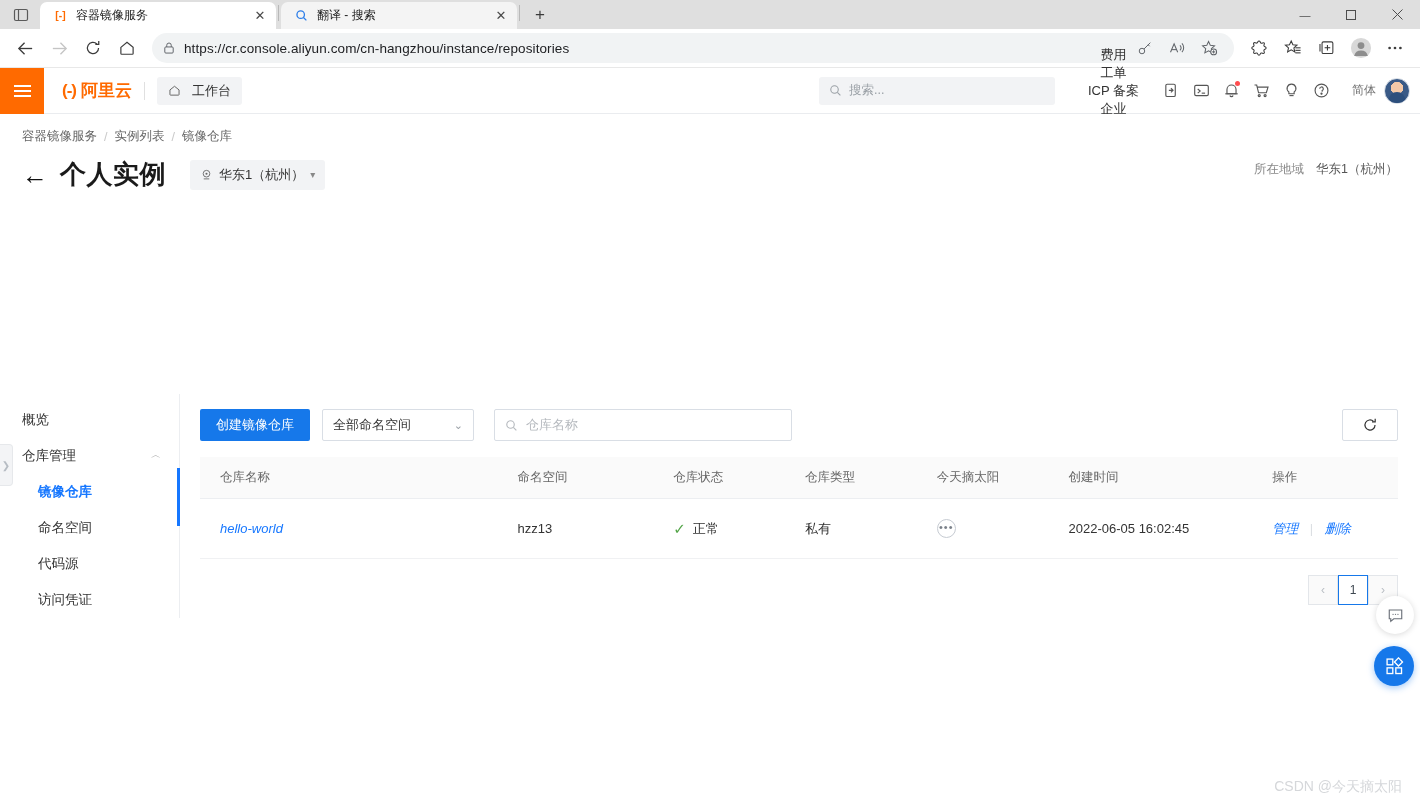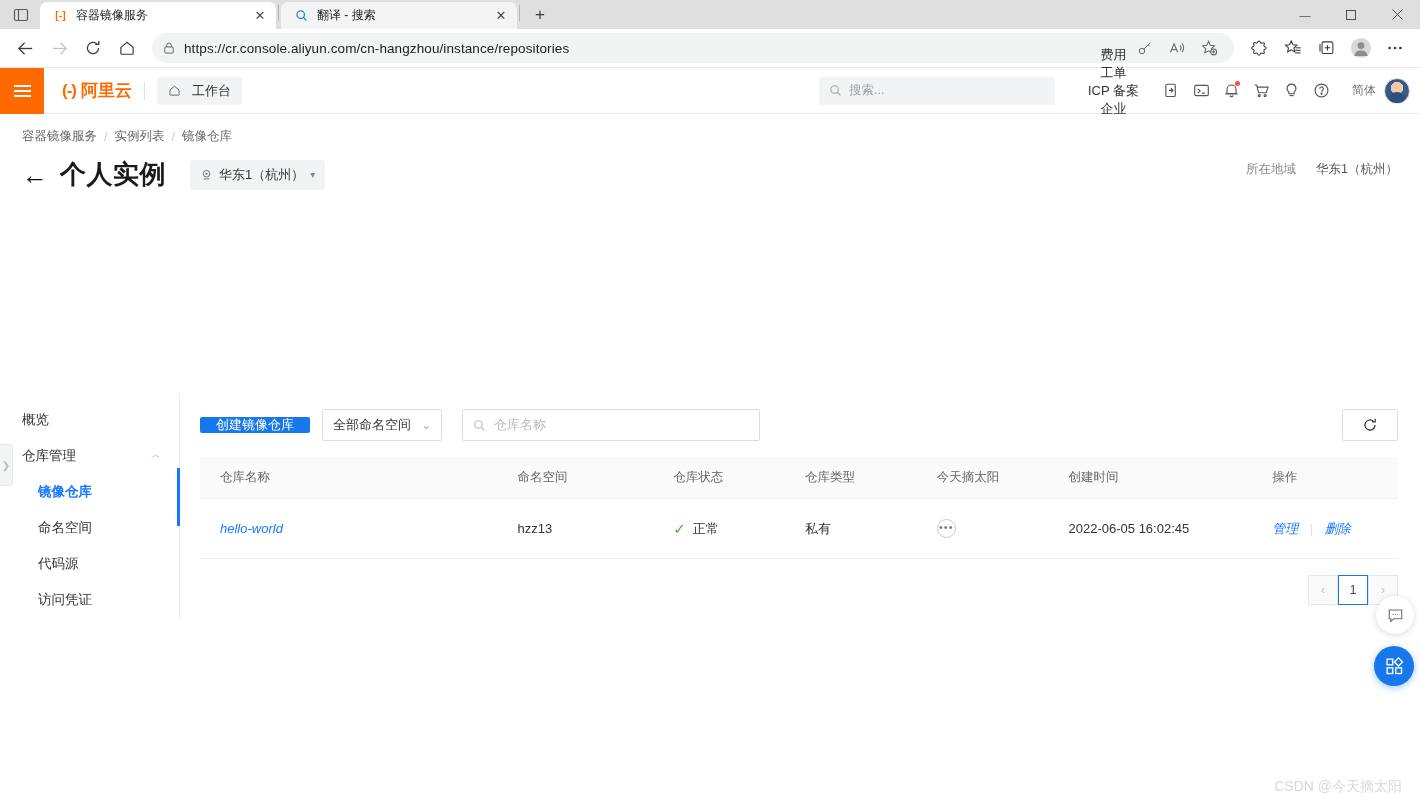--- a/index.html
+++ b/index.html
@@ -138,21 +138,21 @@
   .back-arrow { font-size: 26px; color: #111; line-height: 1; margin-right: 12px; font-weight: 300;}
   .page-title { font-size: 26px; font-weight: 600; color: #1a1a1a; letter-spacing: 0.5px; }
   .region-select {
     margin-left: 24px; height: 30px; background: #f2f3f5; border-radius: 3px;
     display: flex; align-items: center; gap: 6px; padding: 0 10px;
     font-size: 13px; color: #333; min-width: 124px;
   }
   .region-select .caret { margin-left: auto; color: #888; font-size: 10px; }
   .region-right {
     position: absolute; right: 22px; top: 16px;
-    font-size: 12.5px; color: #555; display: flex; gap: 20px;
+    font-size: 12.5px; color: #555; display: flex; gap: 12px;
   }
   .region-right .lbl { color: #888; }
 
   .content-wrap { display: flex; margin-top: 18px; height: calc(100% - 104px); align-items: center; }
 
   .sidebar {
     width: 180px; flex: 0 0 180px; border-right: 1px solid #eceef1;
     padding-top: 8px; background: #fff; position: relative;
   }
   .nav-item {
@@ -166,25 +166,25 @@
   .nav-sub.active::after {
     content: ""; position: absolute; right: -1px; top: -6px;
     width: 3px; height: 58px; background: #1677ff;
   }
 
   .main { flex: 1 1 auto; padding: 0 22px 0 20px; }
 
   .toolbar-row { display: flex; align-items: center; gap: 0; padding-top: 2px; }
   .btn-primary {
     background: #1678ea; color: #fff; font-size: 13px;
-    height: 16px; padding: 0 16px; border-radius: 2px;
+    height: 32px; padding: 0 16px; border-radius: 2px;
     display: flex; align-items: center; justify-content: center;
   }
   .select-ns {
-    margin-left: 12px; width: 120px; height: 32px;
+    margin-left: 12px; width: 152px; height: 32px;
     border: 1px solid #d9dee5; border-radius: 2px; background: #fff;
     display: flex; align-items: center; padding: 0 10px;
     font-size: 13px; color: #333;
   }
   .select-ns .caret { margin-left: auto; color: #9aa0a6; font-size: 11px; }
   .search-repo {
     margin-left: 20px; flex: 1 1 auto; max-width: 298px; height: 32px;
     border: 1px solid #d9dee5; border-radius: 2px; background: #fff;
     display: flex; align-items: center; gap: 8px; padding: 0 10px;
     font-size: 13px; color: #b5b9be;

